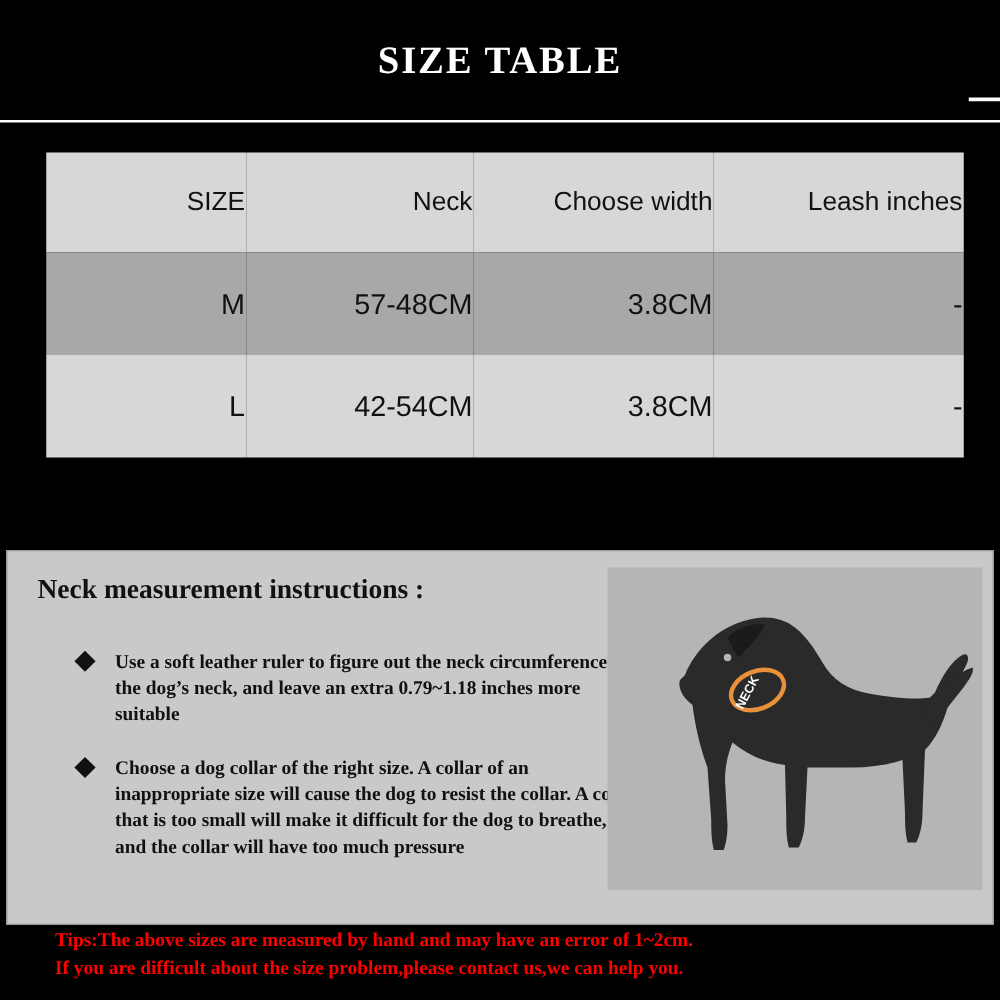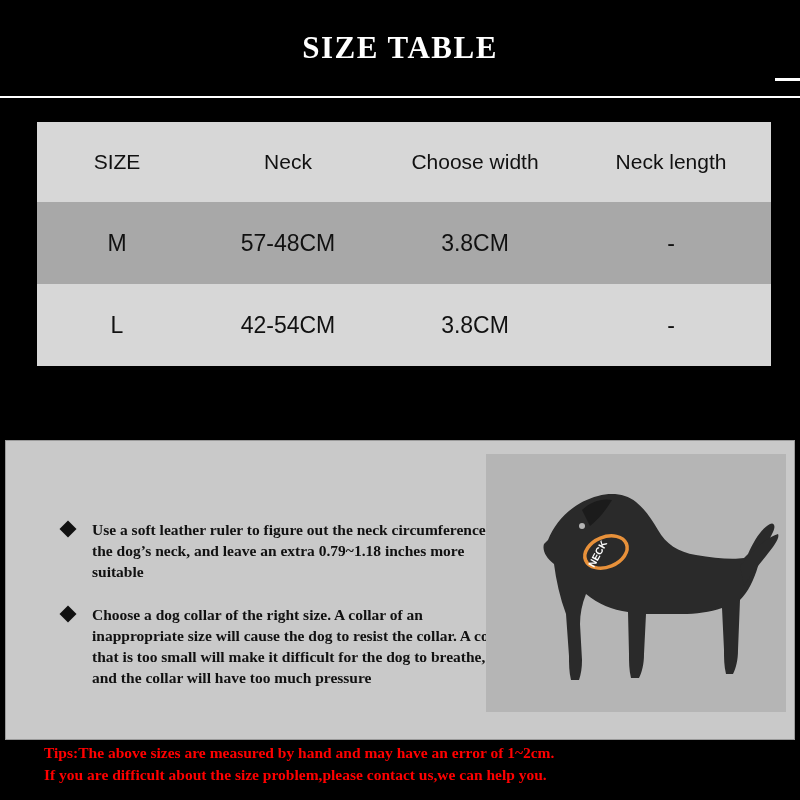--- a/index.html
+++ b/index.html
@@ -64,21 +64,21 @@
     top: 122px;
     left: 37px;
     width: 726px;
   }
   table.size-table {
     border-collapse: collapse;
     width: 726px;
     table-layout: fixed;
   }
   table.size-table td {
-    text-align: center;
+    text-align: right;
     vertical-align: middle;
     color: #111111;
     font-family: "Liberation Sans", sans-serif;
   }
   tr.head-row td {
     height: 78px;
     background: #d7d7d7;
     font-size: 21px;
   }
   tr.row-alt td {
@@ -185,39 +185,40 @@
     <div class="title-underline"></div>
   </div>
 
   <div class="table-wrap">
     <table class="size-table">
       <tbody>
           <tr class="head-row">
         <td class="col-size">SIZE</td>
         <td class="col-neck">Neck</td>
         <td class="col-width">Choose width</td>
-        <td class="col-leash">Neck length</td>
+        <td class="col-leash">Leash inches</td>
       </tr>
       <tr class="row-alt">
         <td class="col-size sz">M</td>
         <td class="col-neck">57-48CM</td>
         <td class="col-width">3.8CM</td>
         <td class="col-leash">-</td>
       </tr>
       <tr class="row-norm">
         <td class="col-size sz">L</td>
         <td class="col-neck">42-54CM</td>
         <td class="col-width">3.8CM</td>
         <td class="col-leash">-</td>
       </tr>
     </tbody>
       </table>
   </div>
 
   <div class="instructions">
+    <div class="instr-title">Neck measurement instructions :</div>
 
     <div class="bullets">
       <div class="bullet">
         <span class="diamond"></span>
         <span>Use a soft leather ruler to figure out the neck circumference of the dog’s neck, and leave an extra 0.79~1.18 inches more suitable</span>
       </div>
       <div class="bullet">
         <span class="diamond"></span>
         <span>Choose a dog collar of the right size. A collar of an inappropriate size will cause the dog to resist the collar. A collar that is too small will make it difficult for the dog to breathe, and the collar will have too much pressure</span>
       </div>

